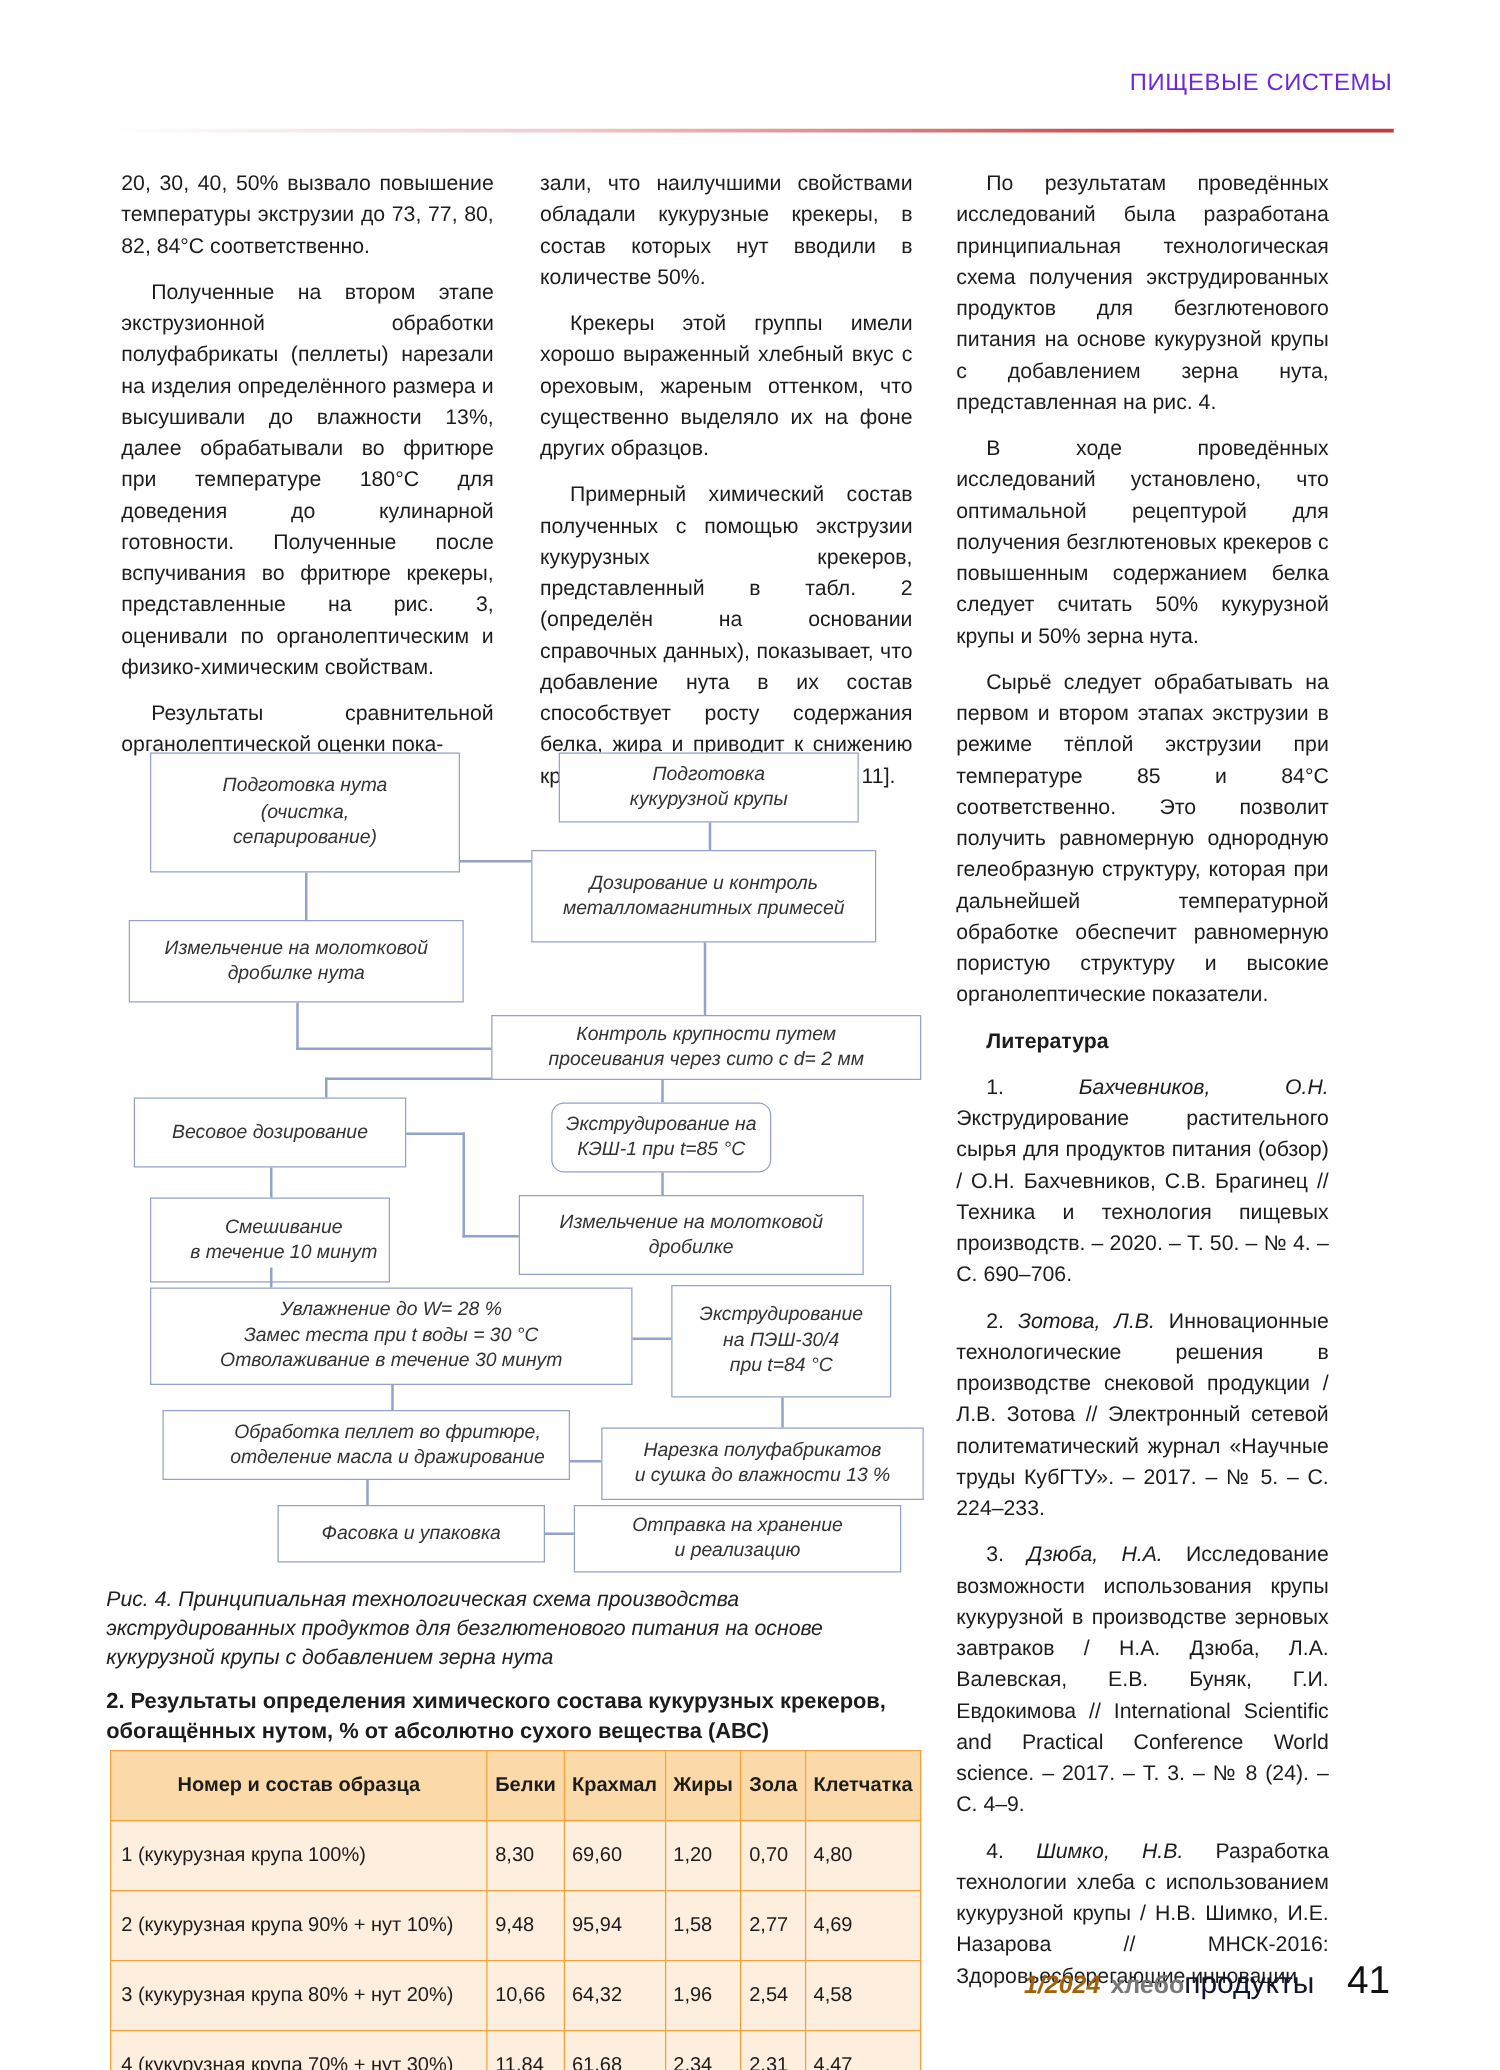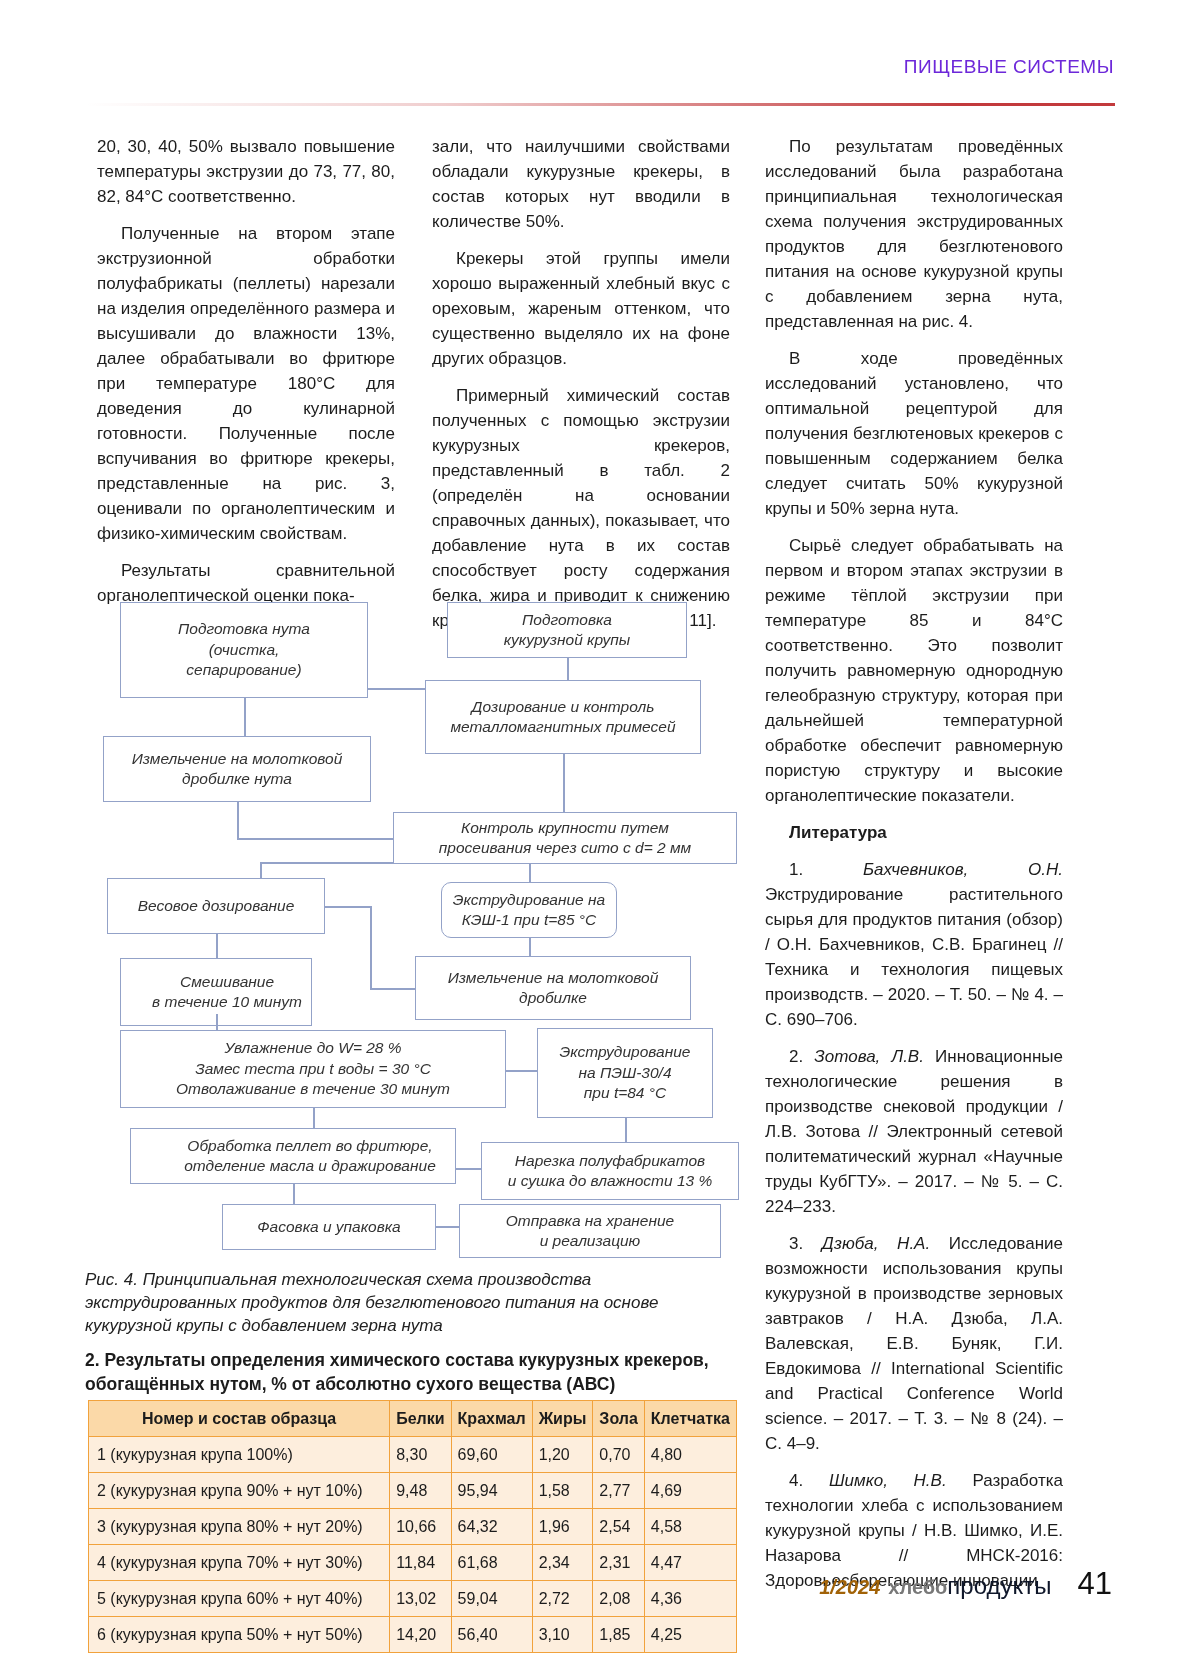--- a/index.html
+++ b/index.html
@@ -24,21 +24,21 @@
     display:flex;align-items:center;justify-content:center;text-align:center;
     font-style:italic;font-size:15.5px;line-height:1.32;color:#333;white-space:pre-line;padding:2px 6px;}
   .ln{position:absolute;background:#93a2c8;}
   .ln.h{height:2px;} .ln.v{width:2px;}
   
   .fig-cap{position:absolute;left:85px;top:1268px;width:660px;font-style:italic;font-size:17px;line-height:23px;color:#222;}
   .tab-cap{position:absolute;left:85px;top:1348px;width:660px;font-weight:bold;font-size:17.5px;line-height:24px;}
   
   .tbl{position:absolute;left:88px;top:1400px;width:649px;border-collapse:collapse;
     font-size:16px;background:#fdeedd;}
-  .tbl th,.tbl td{border:1.5px solid #f1a23c;padding:6px 6px;height:23px;}
+  .tbl th,.tbl td{border:1.5px solid #f1a23c;padding:16px 6px;height:23px;}
   .tbl th{background:#fbd9a8;font-weight:bold;text-align:center;}
   .tbl td{}
   .tbl td:first-child{text-align:left;padding-left:8px;}
   .tbl col.c0{width:46.5%;}
   
   .footer{position:absolute;top:1566px;right:88px;display:flex;align-items:baseline;}
   .f-issue{color:#a16207;font-weight:bold;font-size:20px;font-style:italic;}
   .f-brand-b{color:#787878;font-weight:bold;font-size:20px;margin-left:8px;}
   .f-brand-r{color:#0f172a;font-size:24px;}
   .f-page{color:#111;font-size:31px;margin-left:26px;}

